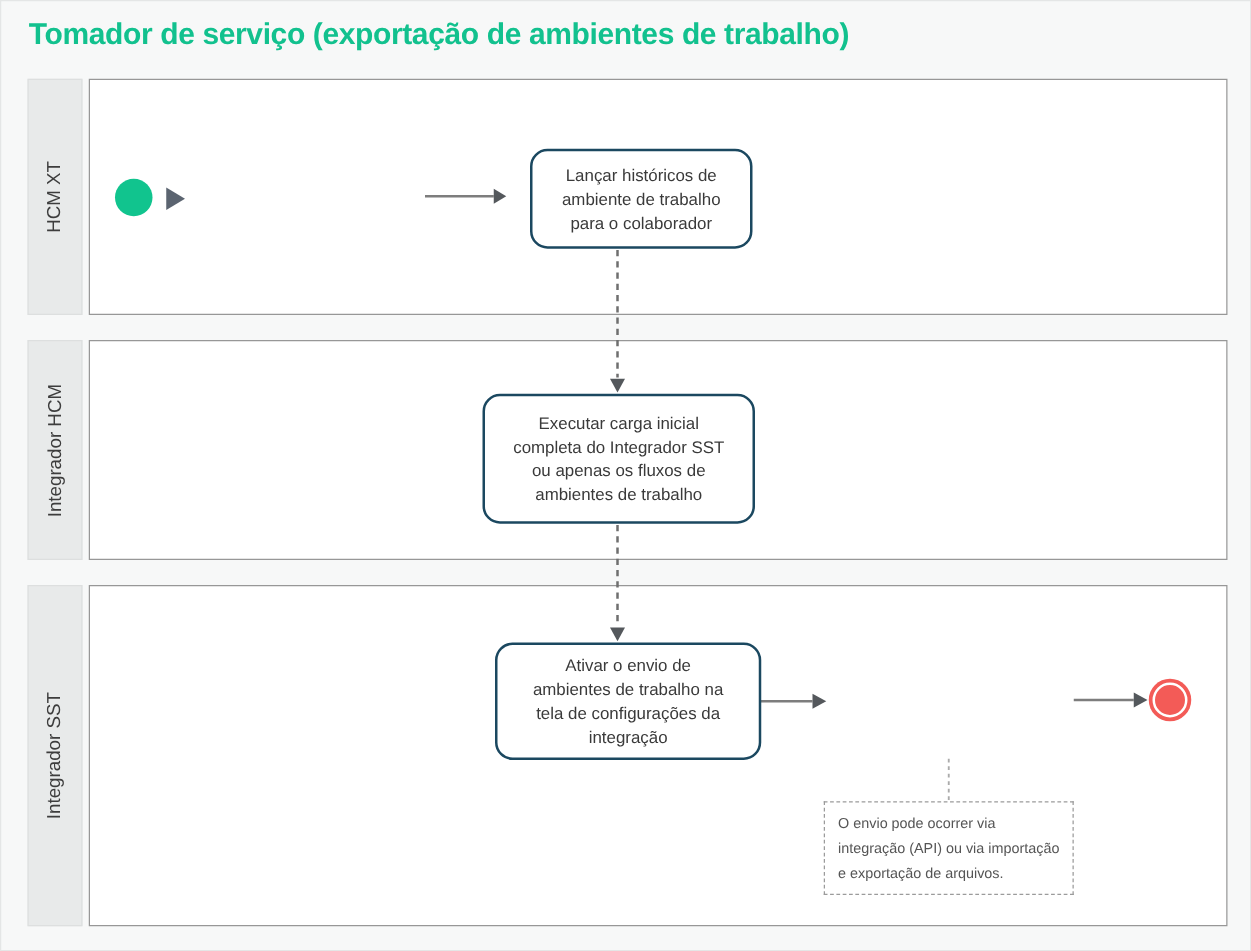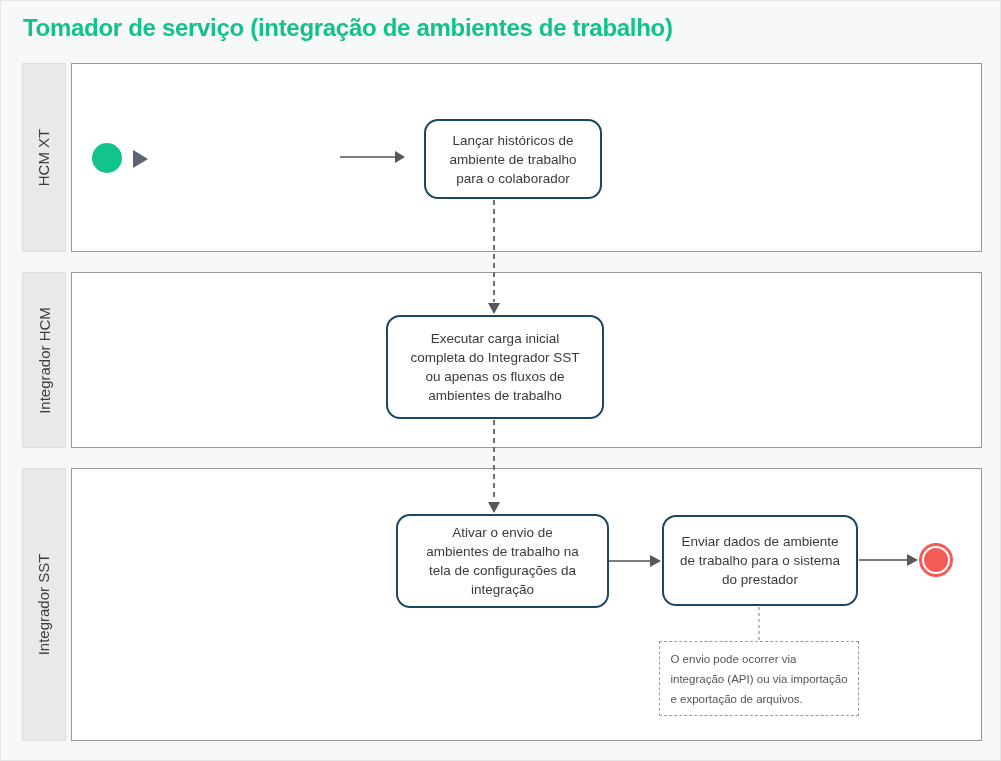--- a/index.html
+++ b/index.html
@@ -77,21 +77,21 @@
     position:absolute;inset:3px;border-radius:50%;
     border:2px solid #ffffff;background:var(--event-red);
   }
   svg.overlay{position:absolute;left:0;top:0;pointer-events:none;}
 </style>
 </head>
 <body>
 
 <div class="canvas">
 
-  <h1 class="page-title">Tomador de serviço (integração de ambientes de trabalho)</h1>
+  <h1 class="page-title">Tomador de serviço (exportação de ambientes de trabalho)</h1>
 
   <div class="lane-strip strip-1">
     <span>HCM XT</span>
   </div>
   <div class="lane-body body-1"></div>
 
   <div class="lane-strip strip-2">
     <span>Integrador HCM</span>
   </div>
   <div class="lane-body body-2"></div>
@@ -132,21 +132,18 @@
 ambiente de trabalho
 para o colaborador</div>
   <div class="task task-3">Executar carga inicial
 completa do Integrador SST
 ou apenas os fluxos de
 ambientes de trabalho</div>
   <div class="task task-4">Ativar o envio de
 ambientes de trabalho na
 tela de configurações da
 integração</div>
-  <div class="task task-5">Enviar dados de ambiente
-de trabalho para o sistema
-do prestador</div>
 
   <div class="note">O envio pode ocorrer via
 integração (API) ou via importação
 e exportação de arquivos.</div>
 
 </div>
 
 </body></html>

